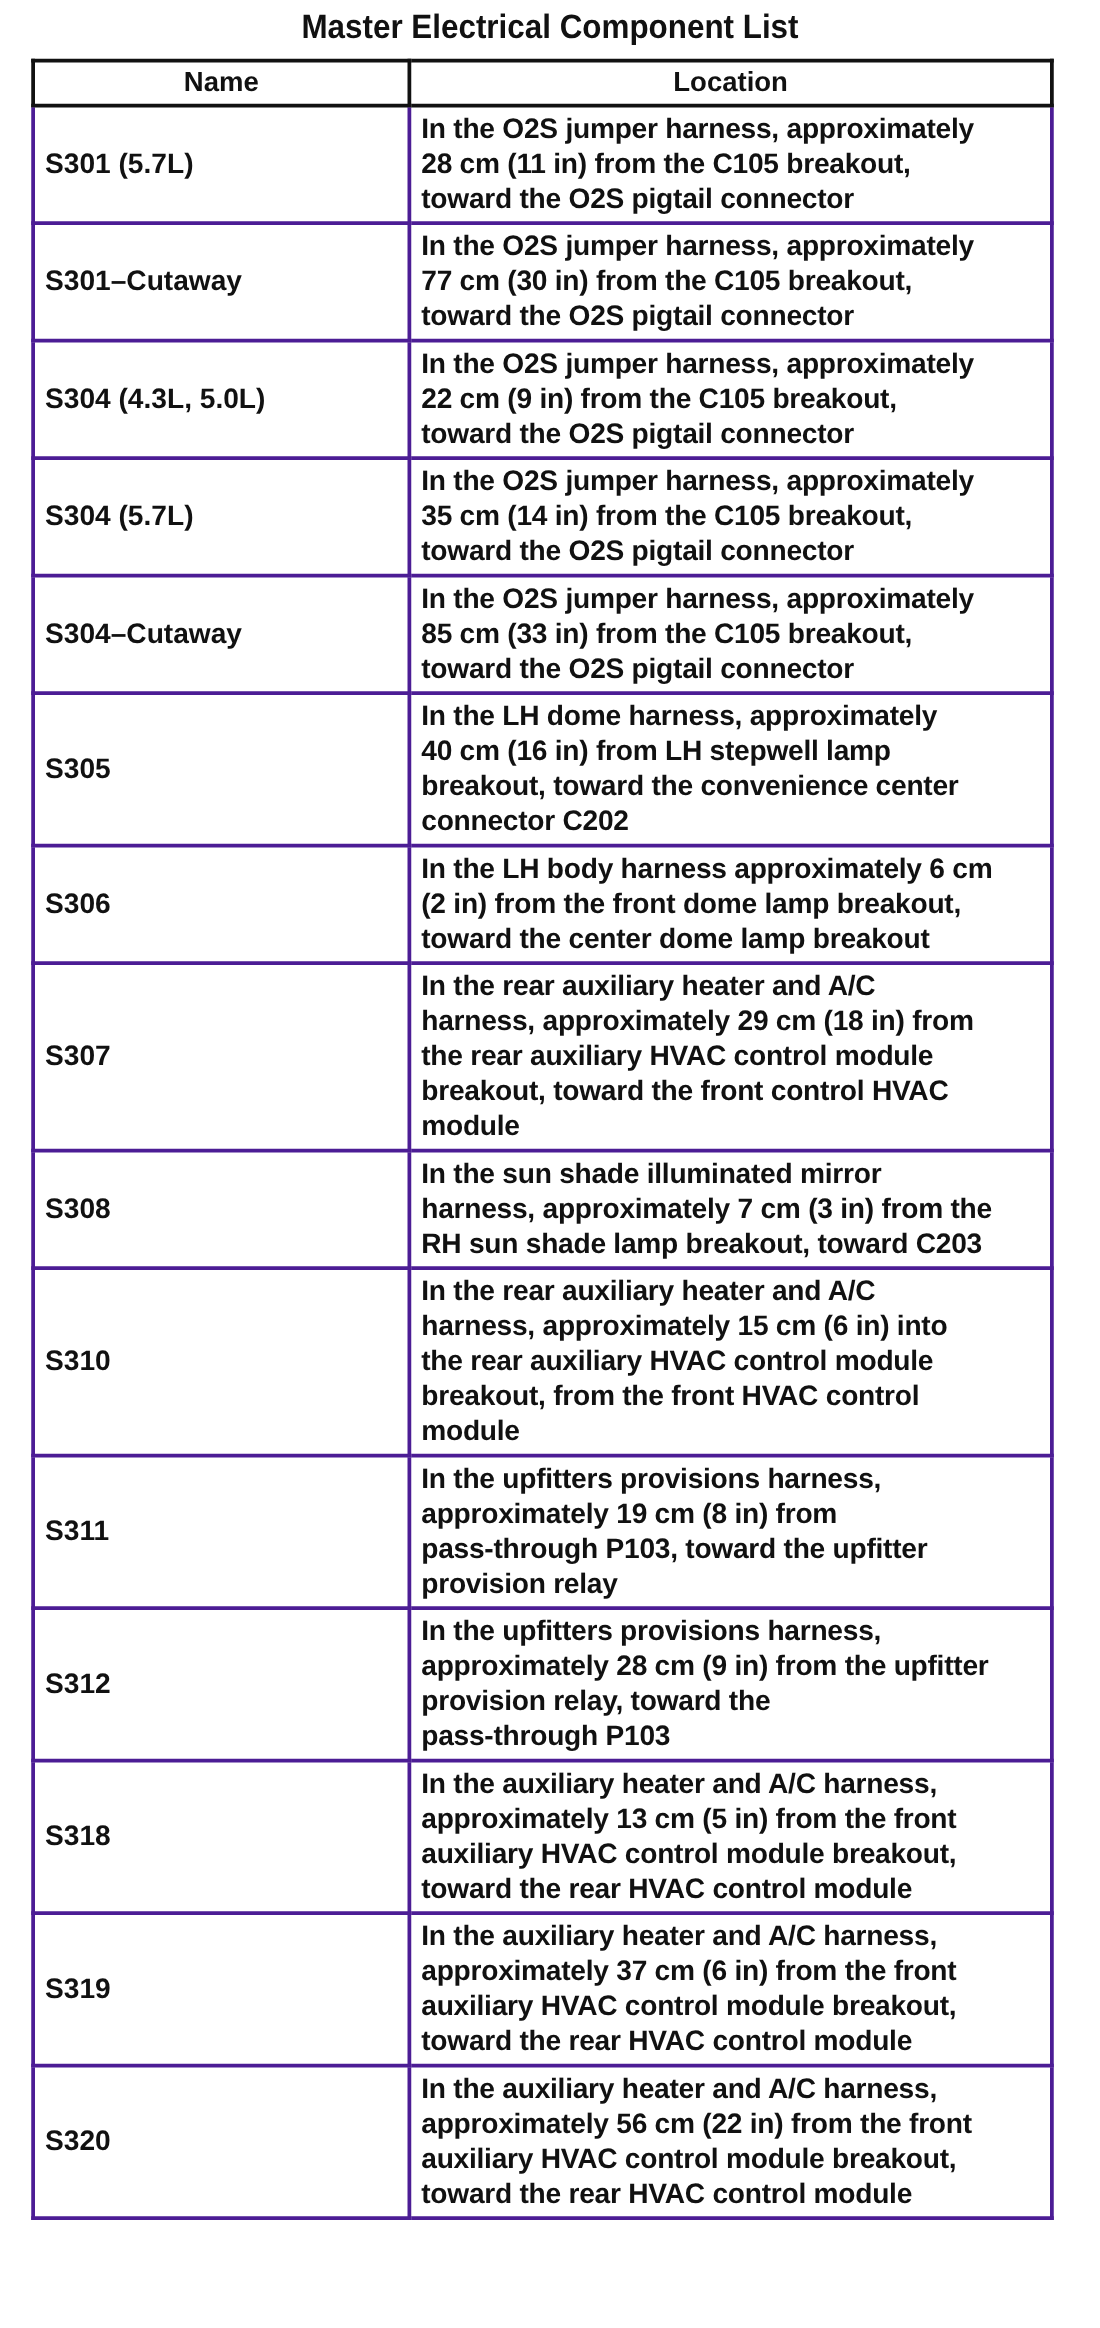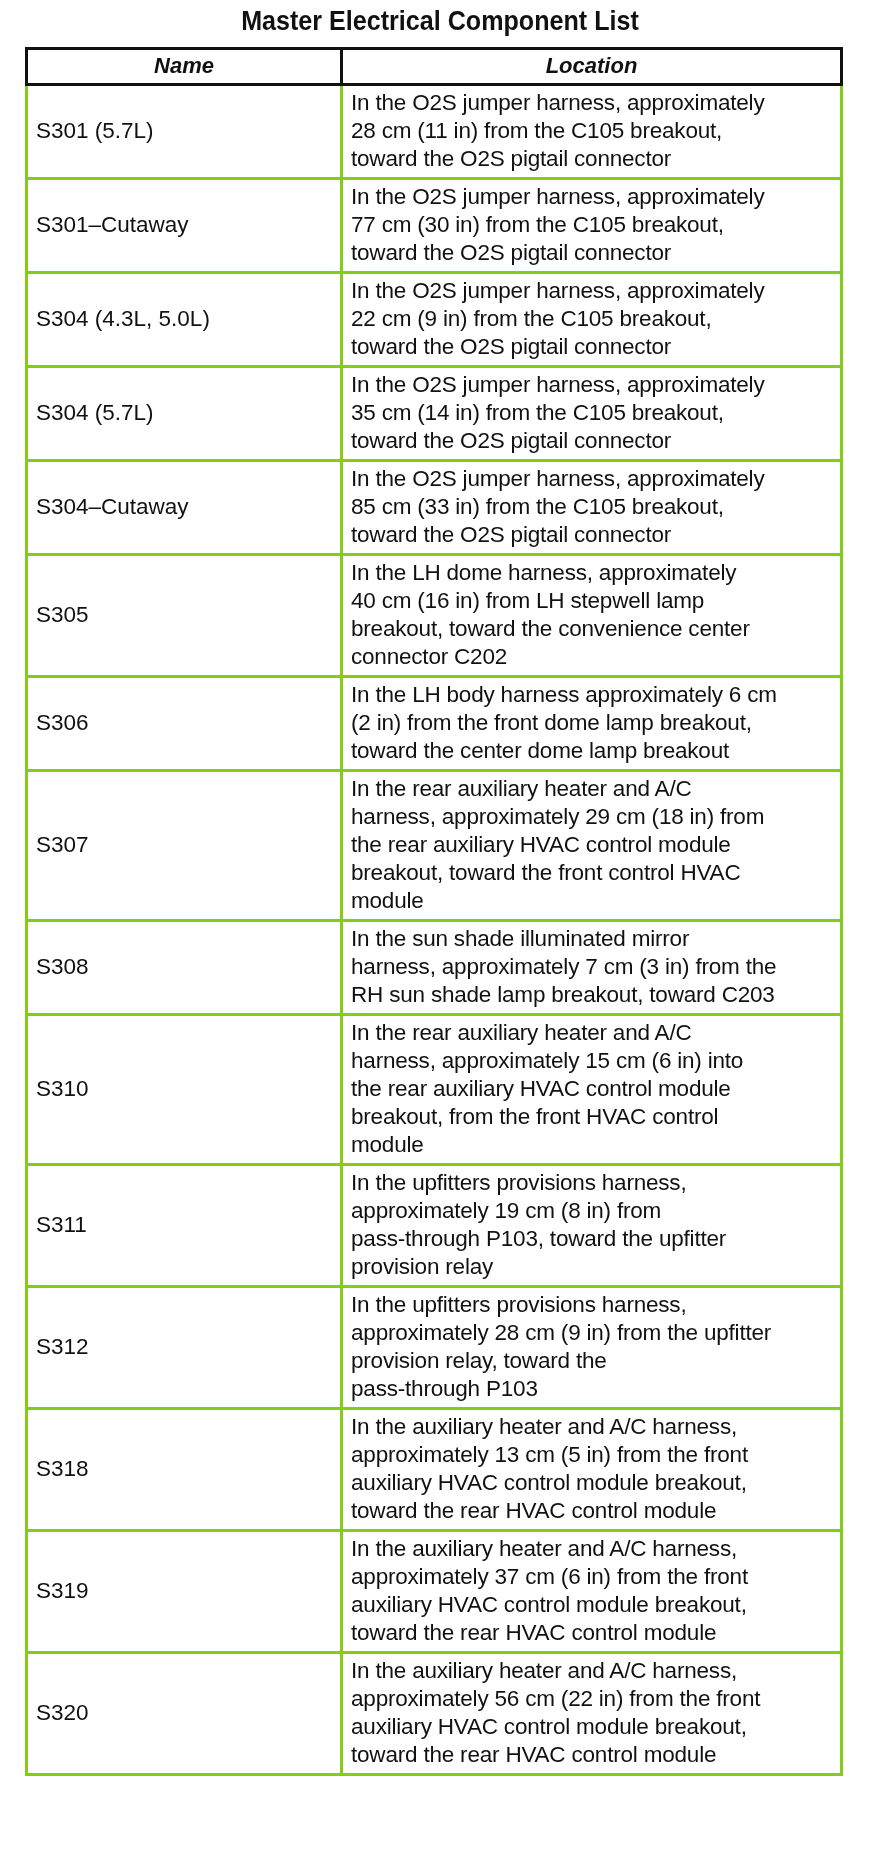--- a/index.html
+++ b/index.html
@@ -10,24 +10,24 @@
     letter-spacing: 0px; transform: scaleX(0.93); transform-origin: center;
   }
   table.list {
     position: absolute; left: 25px; top: 47px; width: 818px;
     border-collapse: collapse;
     font-family: "Liberation Sans", sans-serif; font-size: 22.5px; line-height: 28px;
     border: 3px solid #111;
   }
   table.list th {
     font-weight: bold; font-size: 22px; height: 30px; padding: 1px 0 2px 0;
-    border: 3px solid #111; text-align: center; font-style: italic;
+    border: 3px solid #111; text-align: center;
   }
   table.list td {
-    border: 3px solid #84cc16; vertical-align: middle; padding: 3px 20px 4px 8px;
+    border: 3px solid #4c1d95; vertical-align: middle; padding: 3px 6px 4px 8px; font-weight: bold;
   }
   td.name { width: 284px; text-align: left; }
   td.loc { text-align: left; letter-spacing: -0.2px; }
   .loc-line { display: block; white-space: nowrap; }
 </style>
 </head>
 <body>
 
 <div class="title">Master Electrical Component List</div>
 

